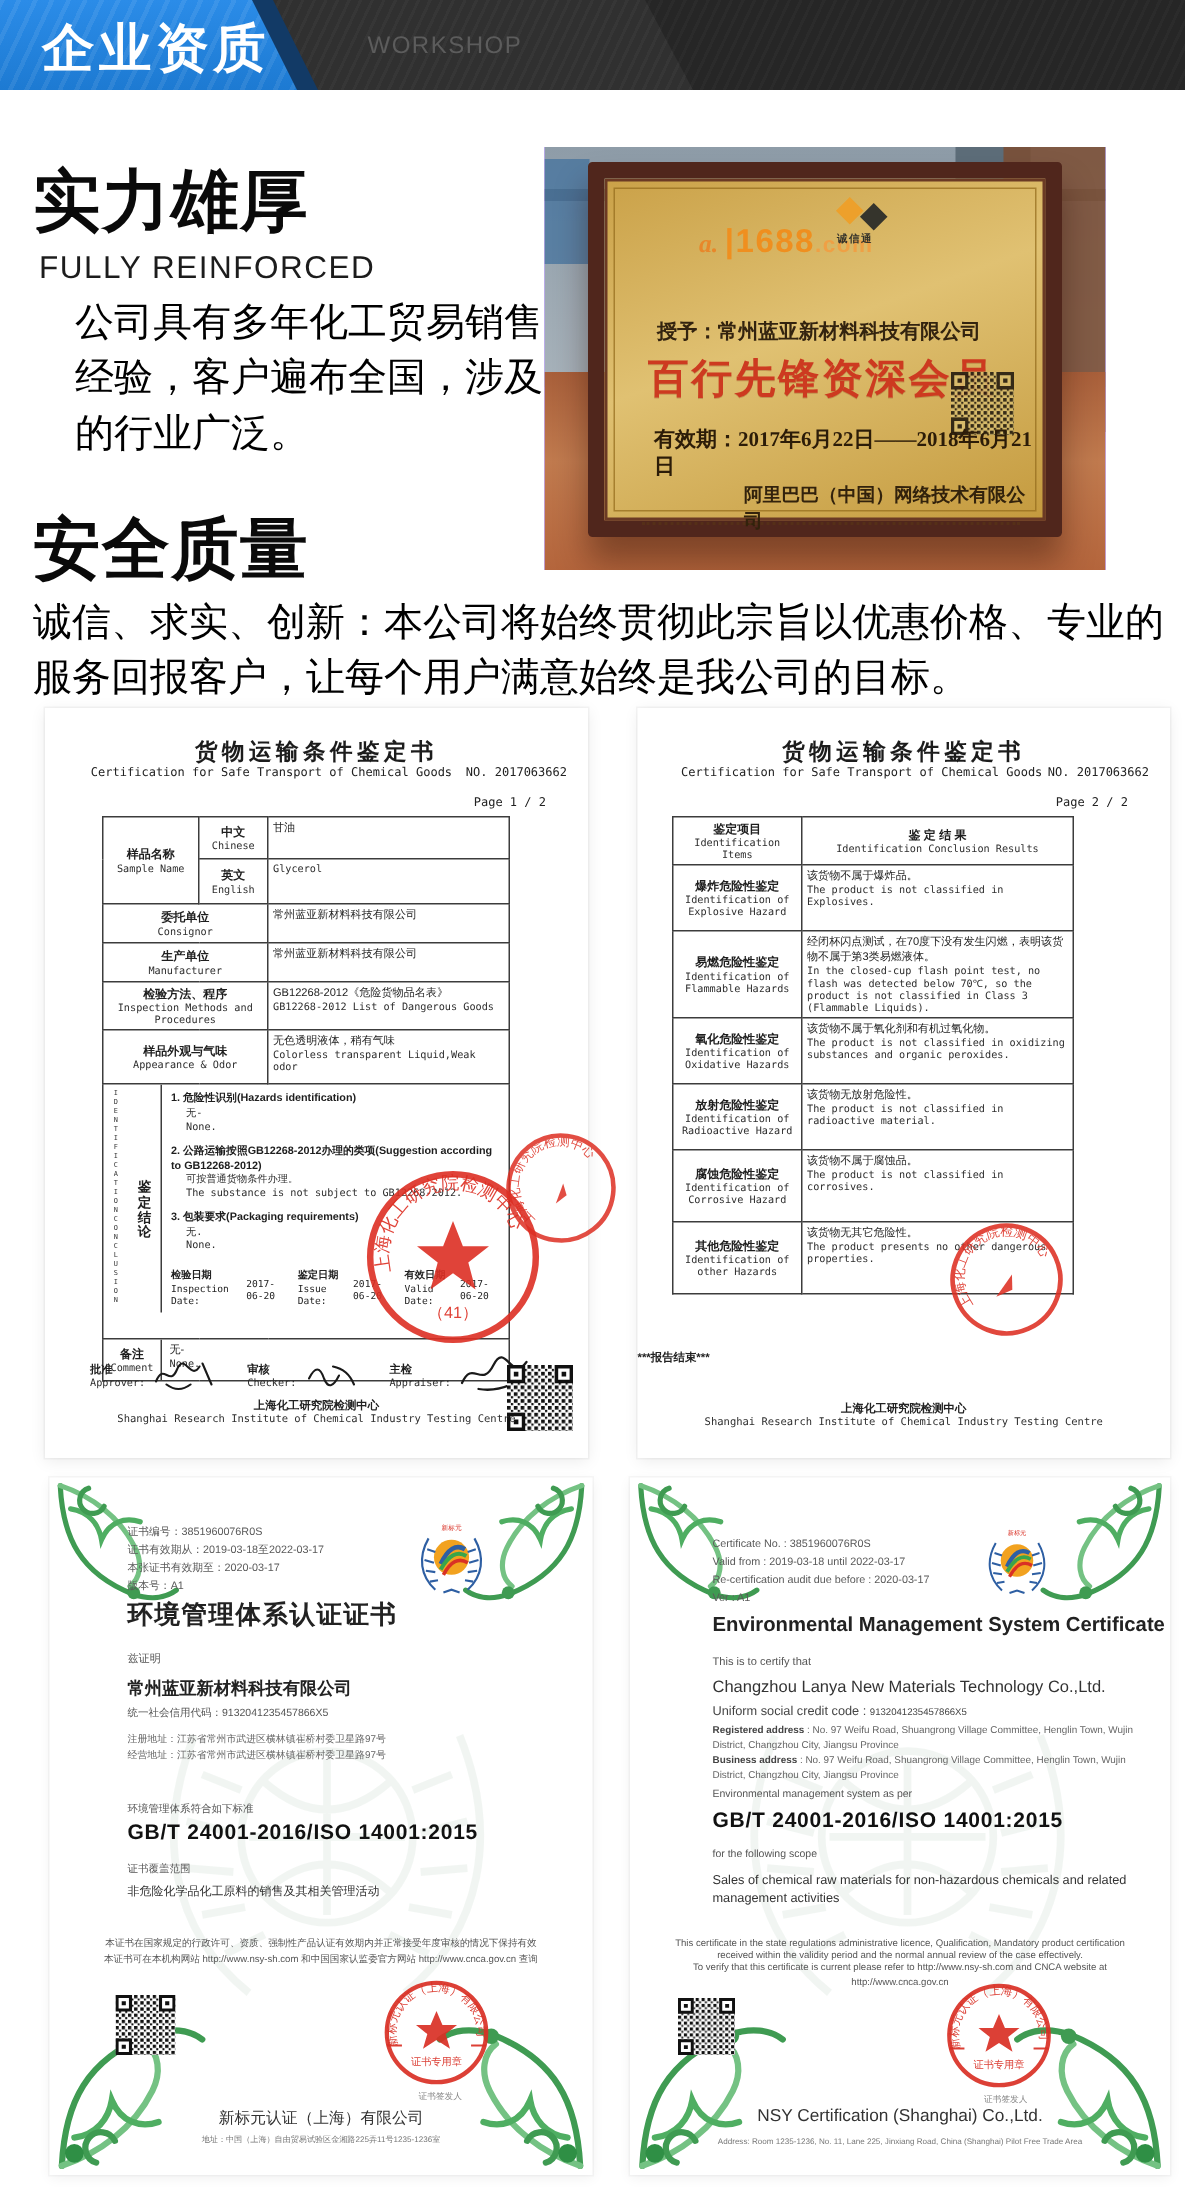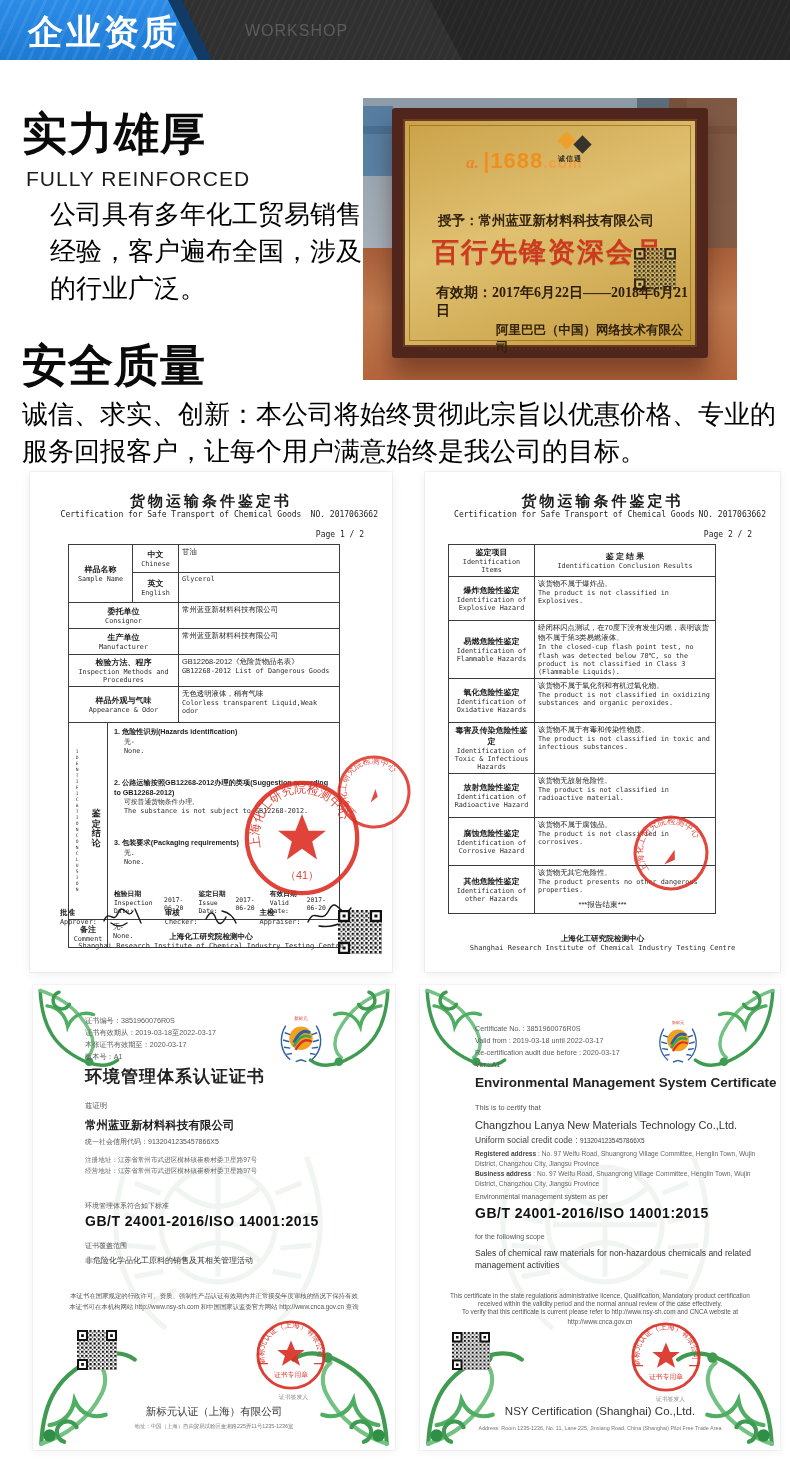--- a/index.html
+++ b/index.html
@@ -78,36 +78,36 @@
   .t-en{font-size:6.8px;color:#2e2e2e;display:block;font-family:"DejaVu Sans Mono",monospace;}
   .v-cn{font-size:7.4px;color:#1e1e1e;display:block;}
   .v-en{font-size:6.8px;color:#2e2e2e;display:block;font-family:"DejaVu Sans Mono",monospace;}
   .concl-wrap{display:flex;height:100%;}
   .concl-strip{width:38px;border-right:1px solid #3c3c3c;display:flex;align-items:center;
      justify-content:space-around;padding:4px 0;}
   .vert-en{writing-mode:vertical-rl;text-orientation:upright;font-size:4.6px;color:#333;
      letter-spacing:1px;line-height:6px;font-family:"DejaVu Sans Mono",monospace;}
   .vert-cn{writing-mode:vertical-rl;text-orientation:upright;font-size:9px;font-weight:bold;
      color:#1e1e1e;letter-spacing:10px;}
-  .concl-body{flex:1;padding:4px 6px;display:flex;flex-direction:column;gap:16px;}
+  .concl-body{flex:1;padding:4px 6px;display:flex;flex-direction:column;}
   .concl-item{margin-bottom:7px;}
   .ci-t{font-size:7.2px;font-weight:bold;color:#1e1e1e;display:block;}
   .ci-b{font-size:6.8px;color:#2e2e2e;display:block;margin-left:10px;font-family:"DejaVu Sans Mono",monospace;}
   .dates{margin-top:auto;display:flex;gap:8px;font-size:6.4px;color:#222;}
   .dates .dg b{display:block;font-size:6.8px;}
   .dates .dg span{font-family:"DejaVu Sans Mono",monospace;display:block;}
   .sig-row{position:absolute;display:flex;gap:20px;}
   .sig .t-cn{font-size:7.5px;}
   .sig{display:flex;align-items:center;gap:4px;}
   .c-footer-cn{position:absolute;width:100%;text-align:center;font-size:7.6px;font-weight:bold;color:#222;}
   .c-footer-en{position:absolute;width:100%;text-align:center;font-size:7px;color:#2e2e2e;
      font-family:"DejaVu Sans Mono",monospace;}
   .qr{position:absolute;}
   .stamp{position:absolute;}
-  .endmark{position:absolute;width:100%;text-align:center;font-size:7.6px;font-weight:normal;color:#222;}
+  .endmark{position:absolute;width:100%;text-align:left;font-size:7.6px;font-weight:bold;color:#222;}
 
   
   .gcert{position:absolute;background:#fff;box-shadow:0 0 0 1px rgba(0,0,0,.03),0 2px 8px rgba(0,0,0,.06);}
   .flourish{position:absolute;pointer-events:none;}
   .g-meta{position:absolute;font-size:7.2px;color:#5a5a5a;line-height:12px;}
   .g-title-cn{position:absolute;font-size:17px;font-weight:bold;color:#222;letter-spacing:1px;}
   .g-title-en{position:absolute;font-size:13.5px;font-weight:bold;color:#222;}
   .g-small{position:absolute;font-size:7.4px;color:#555;}
   .g-company{position:absolute;font-size:11.5px;font-weight:bold;color:#222;}
   .g-company-en{position:absolute;font-size:11px;color:#333;}
@@ -439,30 +439,20 @@
       <tr style="height:44px;">
         <td class="lbl">
           <span class="t-cn">氧化危险性鉴定</span>
               <span class="t-en">Identification of Oxidative Hazards</span>
             </td>
         <td>
           <span class="v-cn">该货物不属于氧化剂和有机过氧化物。</span>
               <span class="v-en">The product is not classified in oxidizing substances and organic peroxides.</span>
             </td>
       </tr>
-      <tr style="height:50px;">
-        <td class="lbl">
-          <span class="t-cn">毒害及传染危险性鉴定</span>
-              <span class="t-en">Identification of Toxic &amp; Infectious Hazards</span>
-            </td>
-        <td>
-          <span class="v-cn">该货物不属于有毒和传染性物质。</span>
-              <span class="v-en">The product is not classified in toxic and infectious substances.</span>
-            </td>
-      </tr>
       <tr style="height:44px;">
         <td class="lbl">
           <span class="t-cn">放射危险性鉴定</span>
               <span class="t-en">Identification of Radioactive Hazard</span>
             </td>
         <td>
           <span class="v-cn">该货物无放射危险性。</span>
               <span class="v-en">The product is not classified in radioactive material.</span>
             </td>
       </tr>

